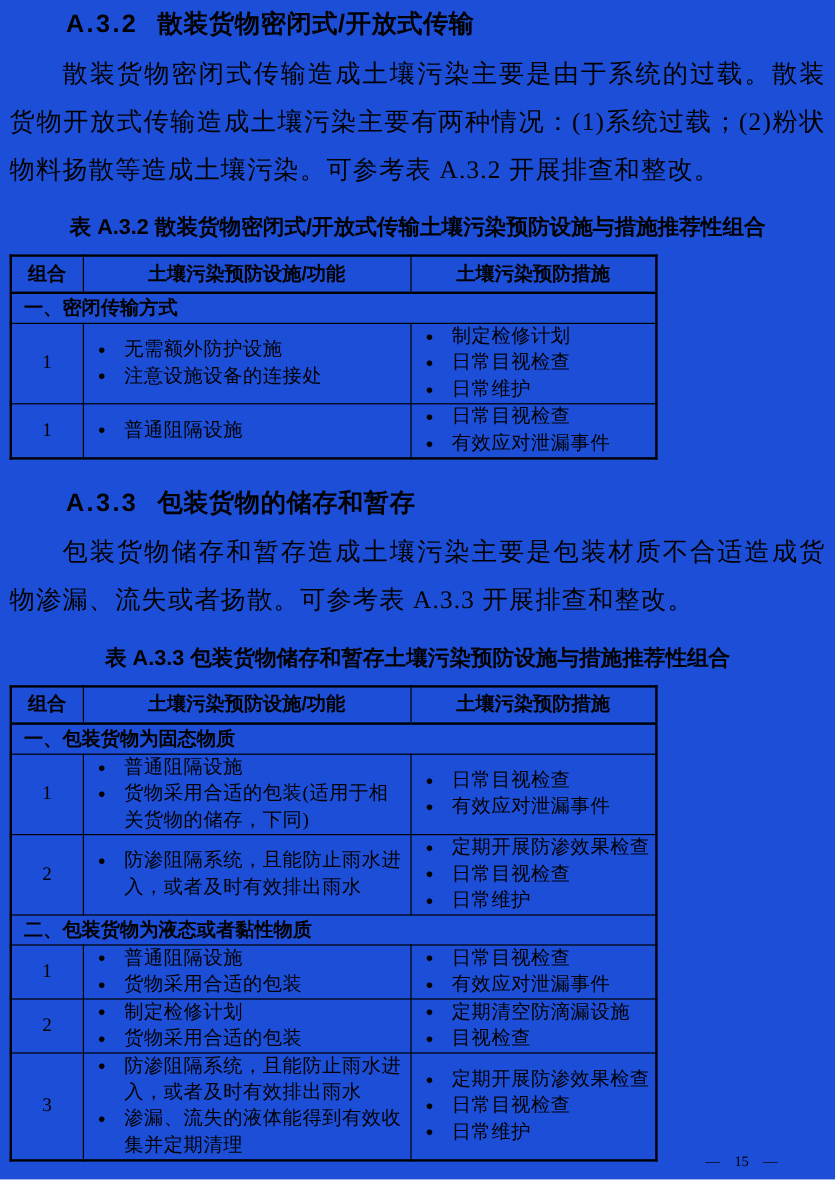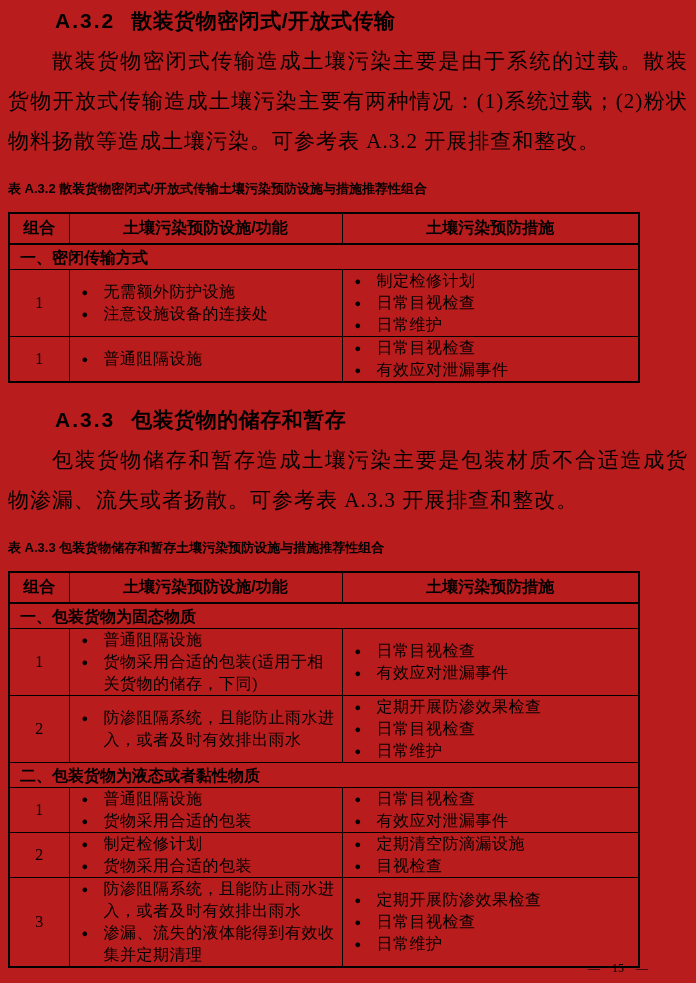--- a/index.html
+++ b/index.html
@@ -7,21 +7,21 @@
   body {
     width:696px; height:983px;
     color:#000;
     font-family:"Liberation Serif","DejaVu Serif",serif;
     overflow:hidden;
   }
   .page {
     position:relative;
     width:696px; height:983px;
     padding:6px 8px 0 8px;
-    background:#b91c1c;
+    background:#1d4ed8;
   }
   
   .sec-heading {
     font-family:"Liberation Sans","DejaVu Sans",sans-serif;
     font-weight:bold;
     font-size:21px;
     line-height:30px;
     margin-left:47px;
     letter-spacing:0.5px;
   }
@@ -32,28 +32,29 @@
     line-height:40px;
     text-align:justify;
     text-indent:44px;
     margin-top:5px;
     letter-spacing:1px;
   }
   
   .table-caption {
     font-family:"Liberation Sans","DejaVu Sans",sans-serif;
     font-weight:bold;
-    font-size:13px;
+    font-size:18px;
     line-height:24px;
+    text-align:center;
     margin-top:16px;
     margin-bottom:11px;
   }
   
   table.doc-table {
-    width:632px;
+    width:540px;
     border-collapse:collapse;
     table-layout:fixed;
     border:2px solid #000;
   }
   .doc-table col.c-combo { width:60px; }
   .doc-table col.c-fac   { width:273px; }
   .doc-table th, .doc-table td { border:1px solid #000; }
   .doc-table tr.head-row th {
     font-family:"Liberation Sans","DejaVu Sans",sans-serif;
     font-weight:bold;

